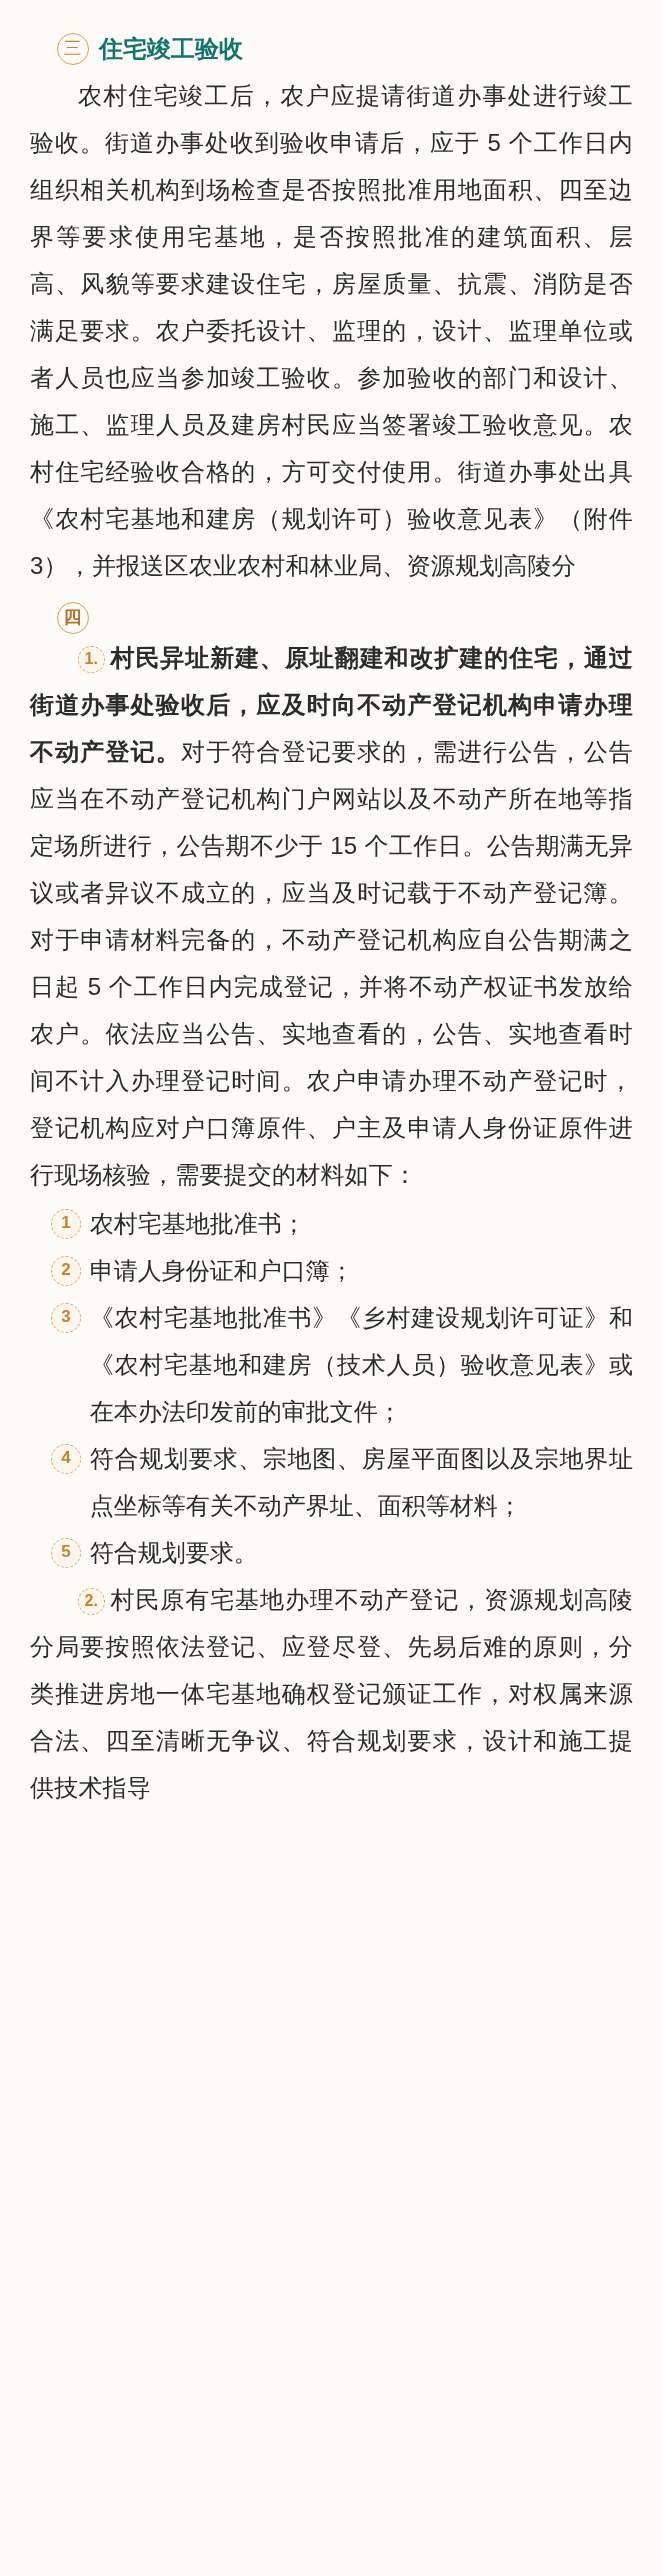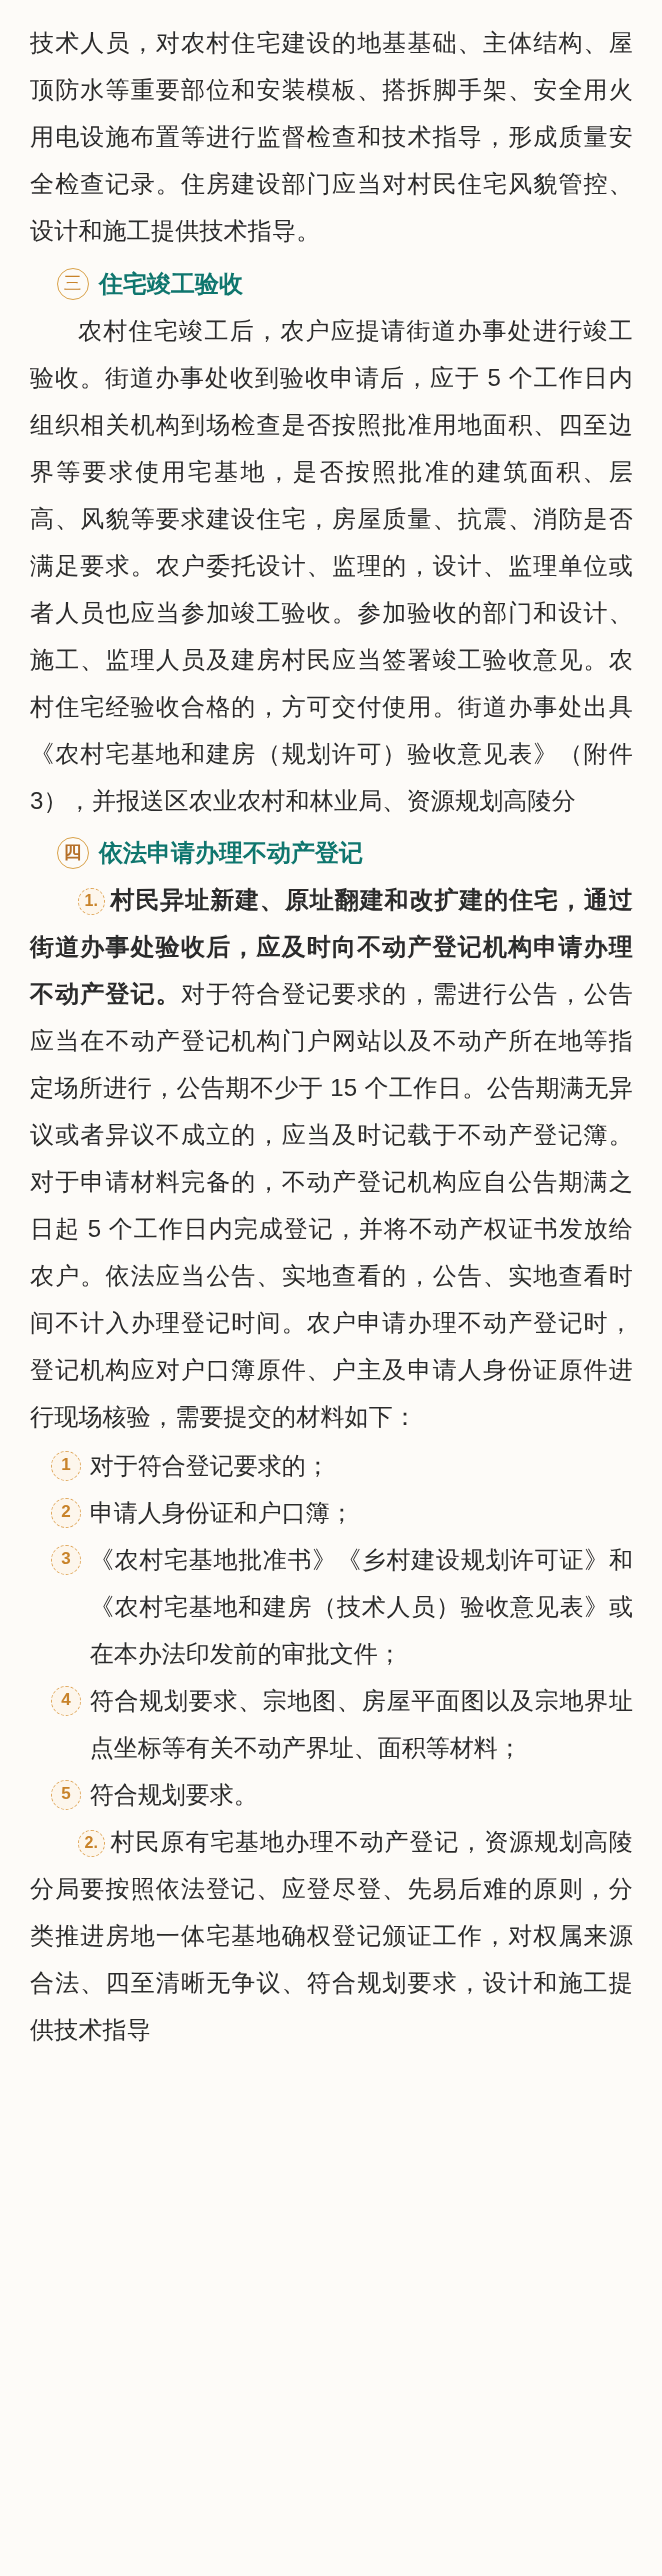--- a/index.html
+++ b/index.html
@@ -117,41 +117,39 @@
   }
   .para-sub {
     text-indent: 48px;
   }
 </style>
 </head>
 <body>
 
 <div class="page">
 
-  <p class="para">技术人员，对农村住宅建设的地基基础、主体结构、屋顶防水等重要部位和安装模板、搭拆脚手架、安全用火用电设施布置等进行监督检查和技术指导，形成质量安全检查记录。住房建设部门应当对村民住宅风貌管控、设计和施工提供技术指导。</p>
 
   <div class="section-head">
     <span class="circle-num">三</span>
     <span class="section-title">住宅竣工验收</span>
   </div>
 
   <p class="para indent">农村住宅竣工后，农户应提请街道办事处进行竣工验收。街道办事处收到验收申请后，应于 5 个工作日内组织相关机构到场检查是否按照批准用地面积、四至边界等要求使用宅基地，是否按照批准的建筑面积、层高、风貌等要求建设住宅，房屋质量、抗震、消防是否满足要求。农户委托设计、监理的，设计、监理单位或者人员也应当参加竣工验收。参加验收的部门和设计、施工、监理人员及建房村民应当签署竣工验收意见。农村住宅经验收合格的，方可交付使用。街道办事处出具《农村宅基地和建房（规划许可）验收意见表》（附件 3），并报送区农业农村和林业局、资源规划高陵分</p>
 
   <div class="section-head">
     <span class="circle-num filled">四</span>
-    <span class="section-title">依法申请办理不动产登记</span>
   </div>
 
   <p class="para para-sub"><span class="inline-num">1.</span><span class="bold">村民异址新建、原址翻建和改扩建的住宅，通过街道办事处验收后，应及时向不动产登记机构申请办理不动产登记。</span><span>对于符合登记要求的，需进行公告，公告应当在不动产登记机构门户网站以及不动产所在地等指定场所进行，公告期不少于 15 个工作日。公告期满无异议或者异议不成立的，应当及时记载于不动产登记簿。对于申请材料完备的，不动产登记机构应自公告期满之日起 5 个工作日内完成登记，并将不动产权证书发放给农户。依法应当公告、实地查看的，公告、实地查看时间不计入办理登记时间。农户申请办理不动产登记时，登记机构应对户口簿原件、户主及申请人身份证原件进行现场核验，需要提交的材料如下：</span></p>
 
   <div class="list-block">
 
     <div class="list-item">
       <span class="num-badge">1</span>
-      <span class="list-text">对于符合登记要求的；</span>
+      <span class="list-text">农村宅基地批准书；</span>
     </div>
 
     <div class="list-item">
       <span class="num-badge">2</span>
       <span class="list-text">申请人身份证和户口簿；</span>
     </div>
 
     <div class="list-item">
       <span class="num-badge">3</span>
       <span class="list-text">《农村宅基地批准书》《乡村建设规划许可证》和《农村宅基地和建房（技术人员）验收意见表》或在本办法印发前的审批文件；</span>

